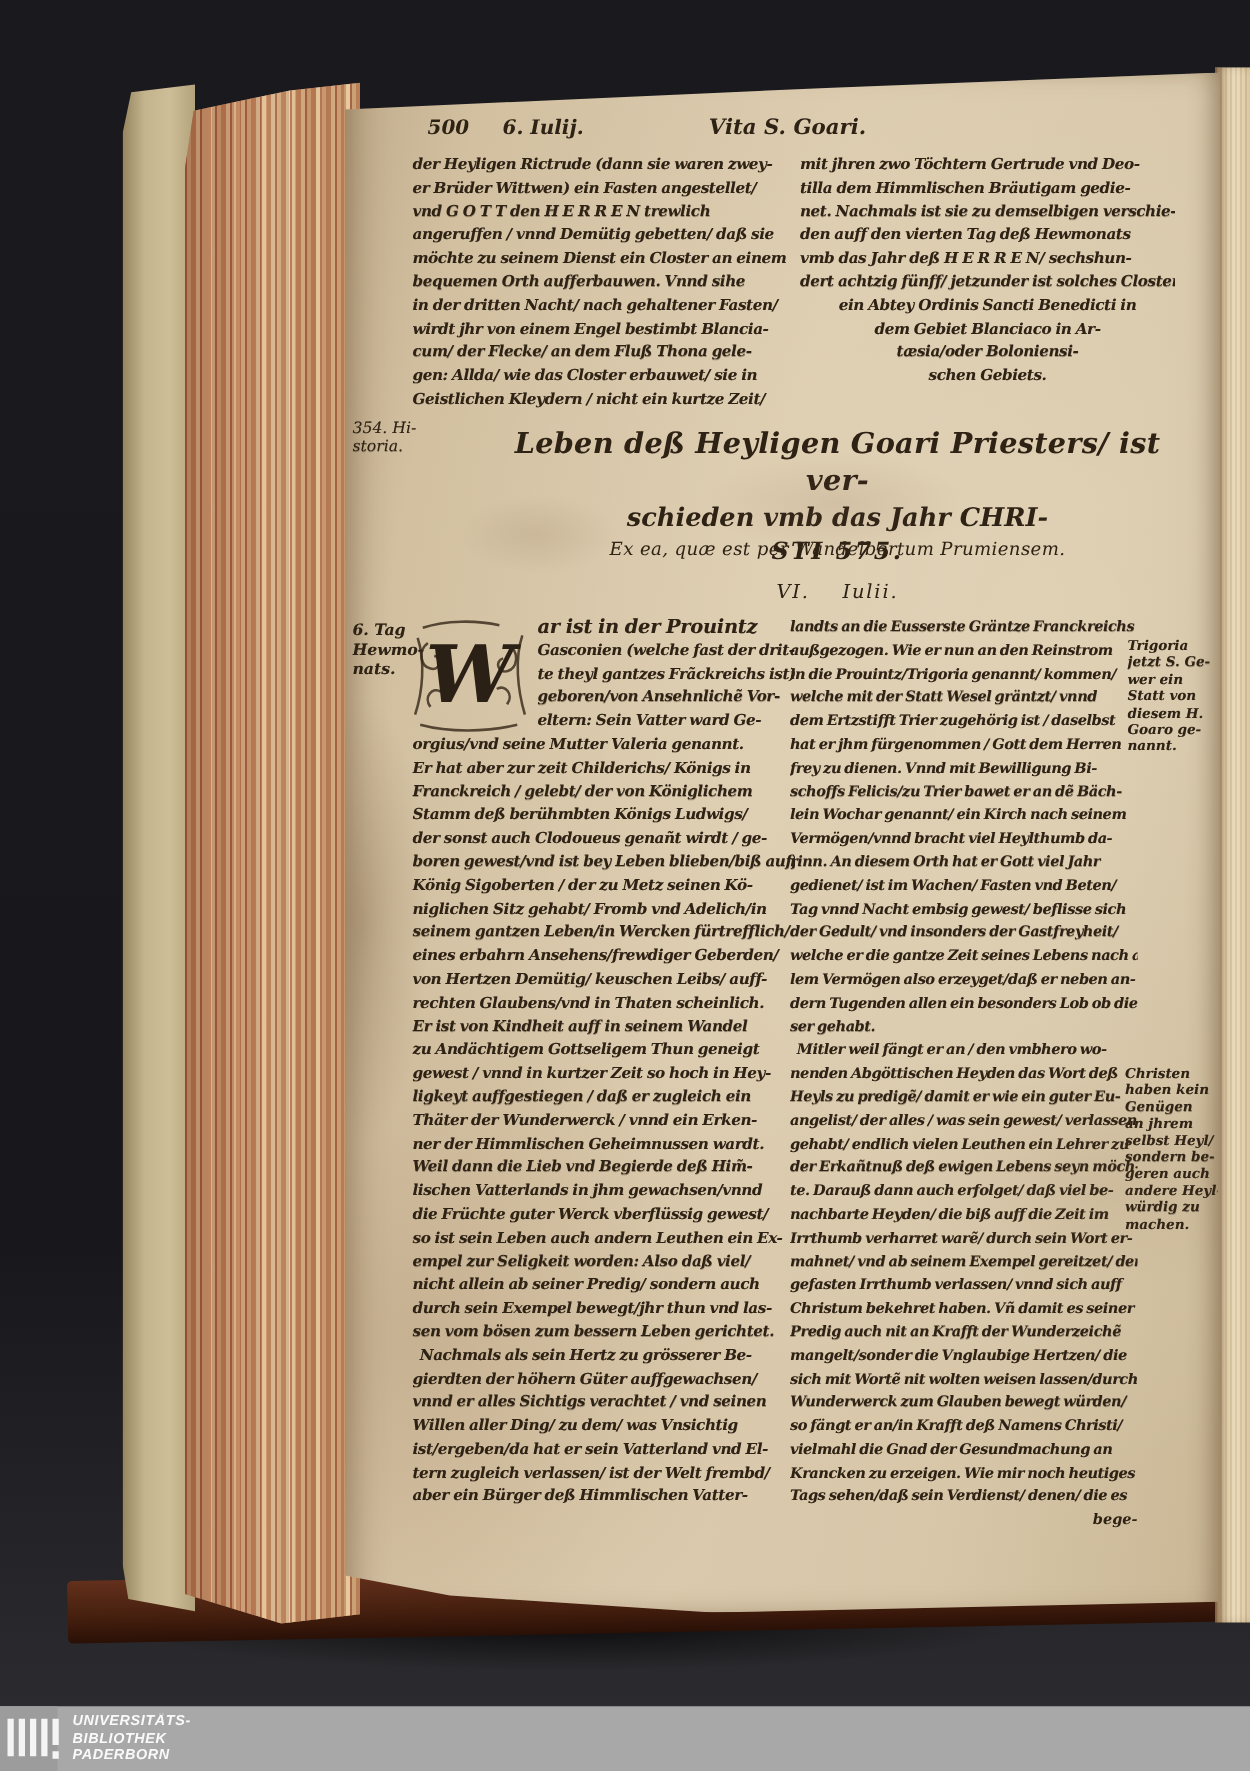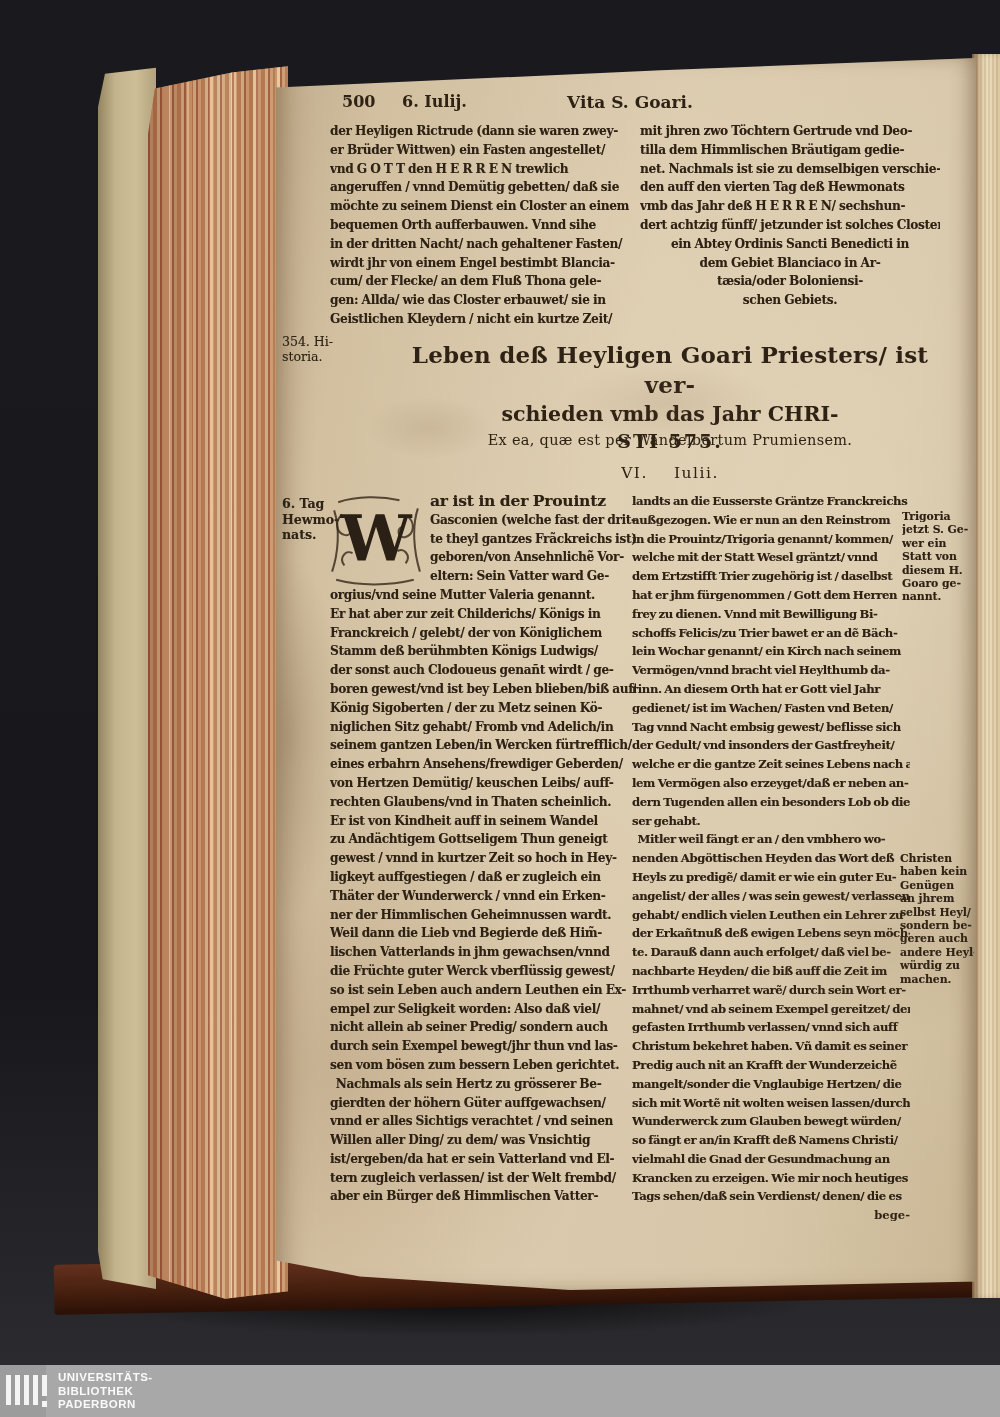--- a/index.html
+++ b/index.html
@@ -1,18 +1,18 @@
 <!DOCTYPE html>
 <html lang="de"><head>
 <meta charset="utf-8">
 <style>
   html,body{margin:0;padding:0;background:#000;}
   .stage{position:relative;width:1000px;height:1417px;margin:0 auto;overflow:hidden;
     background:linear-gradient(180deg,#1a191d 0%,#18171b 70%,#2b2a2e 96%);
-    font-family:"DejaVu Serif","Liberation Serif",serif;}
+    font-family:"DejaVu Serif","Liberation Serif",serif;font-style:italic;}
   
   .book-shadow{position:absolute;left:20px;top:1268px;width:960px;height:90px;z-index:0;
     background:radial-gradient(50% 55% at 45% 35%,rgba(0,0,0,0.7),rgba(0,0,0,0) 75%);}
   .cover-bottom{position:absolute;left:54px;top:1256px;width:928px;height:50px;z-index:1;
     transform:rotate(-1.1deg);border-radius:4px;
     background:linear-gradient(180deg,#63301c 0%,#47200f 55%,#2a1006 100%);}
   .cover-left{position:absolute;left:98px;top:64px;width:58px;height:1230px;z-index:2;
     background:linear-gradient(90deg,#94855f 0%,#c3b48e 30%,#cdbe98 65%,#b3a37c 100%);
     clip-path:polygon(12% 0.8%,100% 0.3%,100% 99.6%,8% 98.8%,0 96.5%,0 3.5%);}
   .page-stack{position:absolute;left:148px;top:60px;width:140px;height:1240px;z-index:3;

